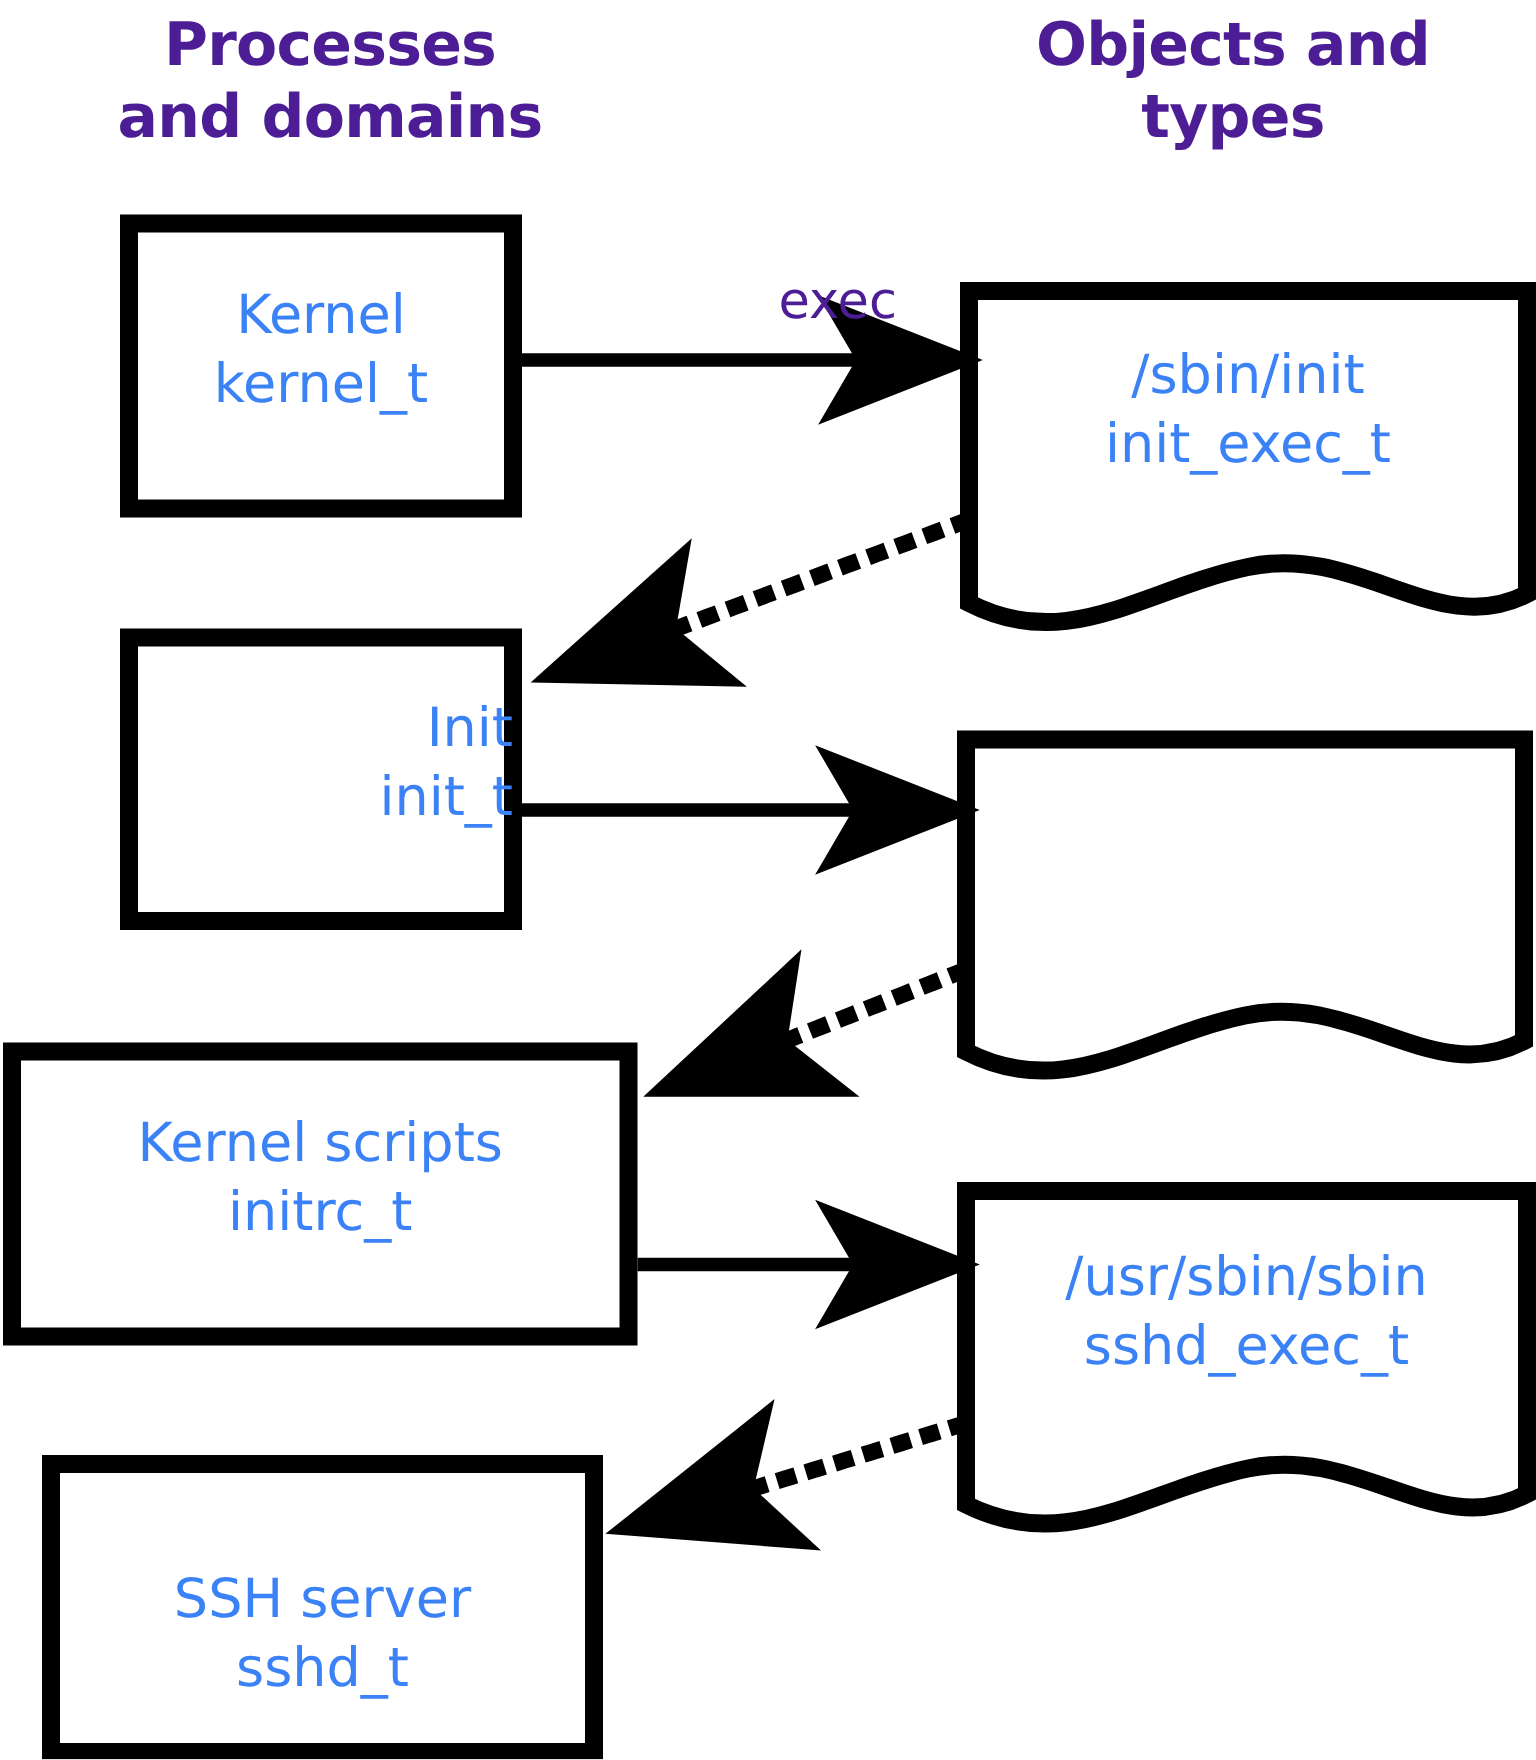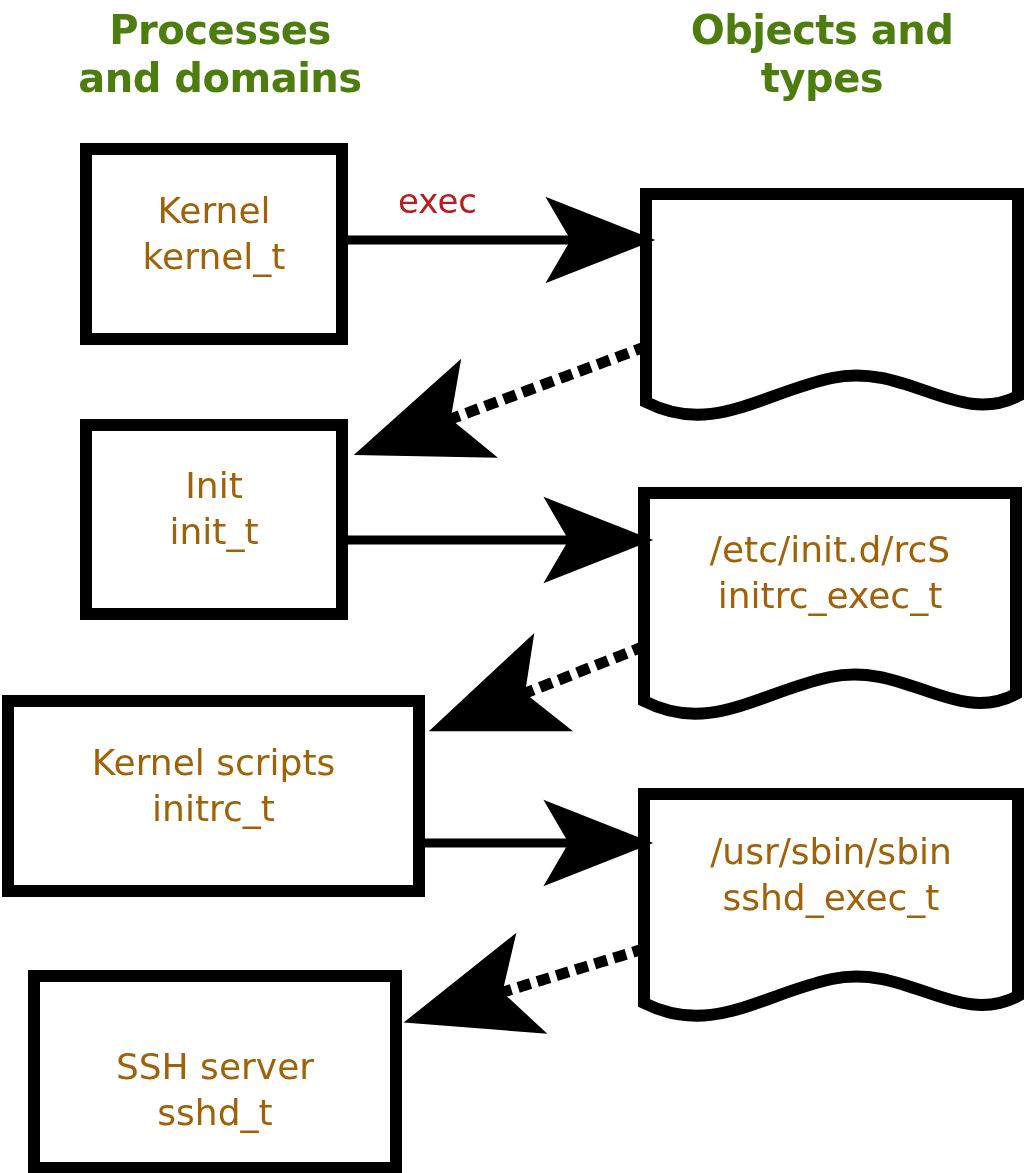--- a/index.html
+++ b/index.html
@@ -27,43 +27,43 @@
     height: 1173px;
   }
   .col-header {
     position: absolute;
     text-align: center;
     font-family: "DejaVu Sans", sans-serif;
     font-weight: bold;
     font-size: 40px;
     line-height: 48px;
     letter-spacing: -0.5px;
-    color: #4d7c0f;
+    color: #4c1d95;
     white-space: pre-line;
   }
   #header-left  { left: 20px;  top: 6px;  width: 400px; }
   #header-right { left: 620px; top: 6px;  width: 404px; }
 
   .node-label {
     position: absolute;
     text-align: center;
     font-family: "DejaVu Sans", sans-serif;
     font-weight: normal;
     font-size: 36px;
     line-height: 46px;
-    color: #a16207;
+    color: #3b82f6;
     white-space: pre-line;
   }
   .edge-label {
     position: absolute;
     font-family: "DejaVu Sans", sans-serif;
     font-size: 34px;
     line-height: 38px;
-    color: #b91c1c;
-    text-align: left;
+    color: #4c1d95;
+    text-align: right;
   }
 </style>
 </head>
 <body>
 
 <div id="canvas">
 
   <div class="col-header" id="header-left">Processes
 and domains</div>
 
@@ -119,31 +119,31 @@
     <line x1="642" y1="348" x2="362" y2="452" stroke="#000000" stroke-width="11" stroke-dasharray="2 18" stroke-linecap="square" marker-end="url(#arrowDotted)"></line>
 
     <line x1="640" y1="648" x2="437" y2="728" stroke="#000000" stroke-width="11" stroke-dasharray="2 18" stroke-linecap="square" marker-end="url(#arrowDotted)"></line>
 
     <line x1="640" y1="950" x2="412" y2="1020" stroke="#000000" stroke-width="11" stroke-dasharray="2 18" stroke-linecap="square" marker-end="url(#arrowDotted)"></line>
   </svg>
 
   <div class="node-label" style="left:86px; top:188px; width:256px;">Kernel
 kernel_t</div>
 
-  <div class="node-label" style="left:86px; top:463px; width:256px;">Init
+  <div class="node-label" style="left:86px; top:463px; width:256px;text-align:right;">Init
 init_t</div>
 
   <div class="node-label" style="left:8px; top:740px; width:411px;">Kernel scripts
 initrc_t</div>
 
   <div class="node-label" style="left:34px; top:1016px; width:362px;margin-top:28px;">SSH server
 sshd_t</div>
 
+  <div class="node-label" style="left:646px; top:228px; width:372px;">/sbin/init
+init_exec_t</div>
 
-  <div class="node-label" style="left:644px; top:527px; width:372px;">/etc/init.d/rcS
-initrc_exec_t</div>
 
   <div class="node-label" style="left:644px; top:829px; width:374px;">/usr/sbin/sbin
 sshd_exec_t</div>
 
   <div class="edge-label" style="left:398px; top:182px; width:200px;">exec</div>
 
 </div>
 
 </body></html>

